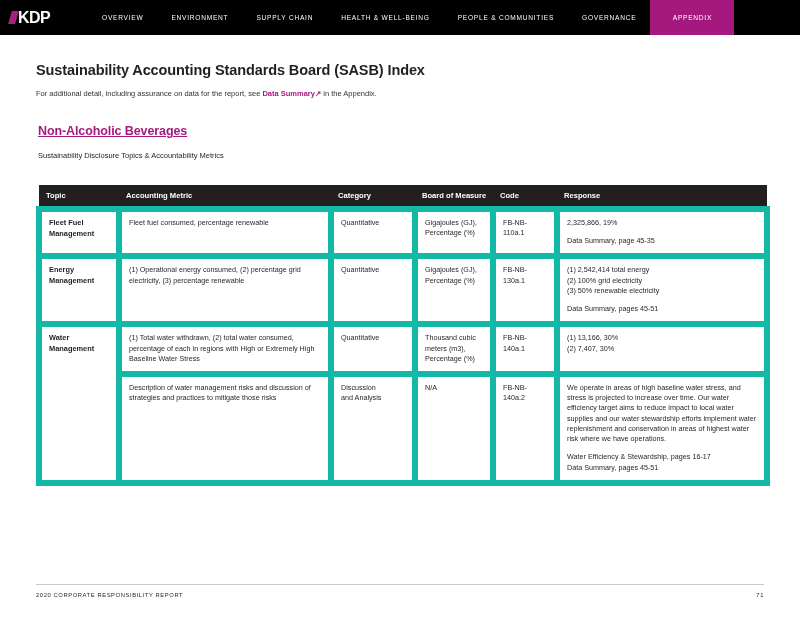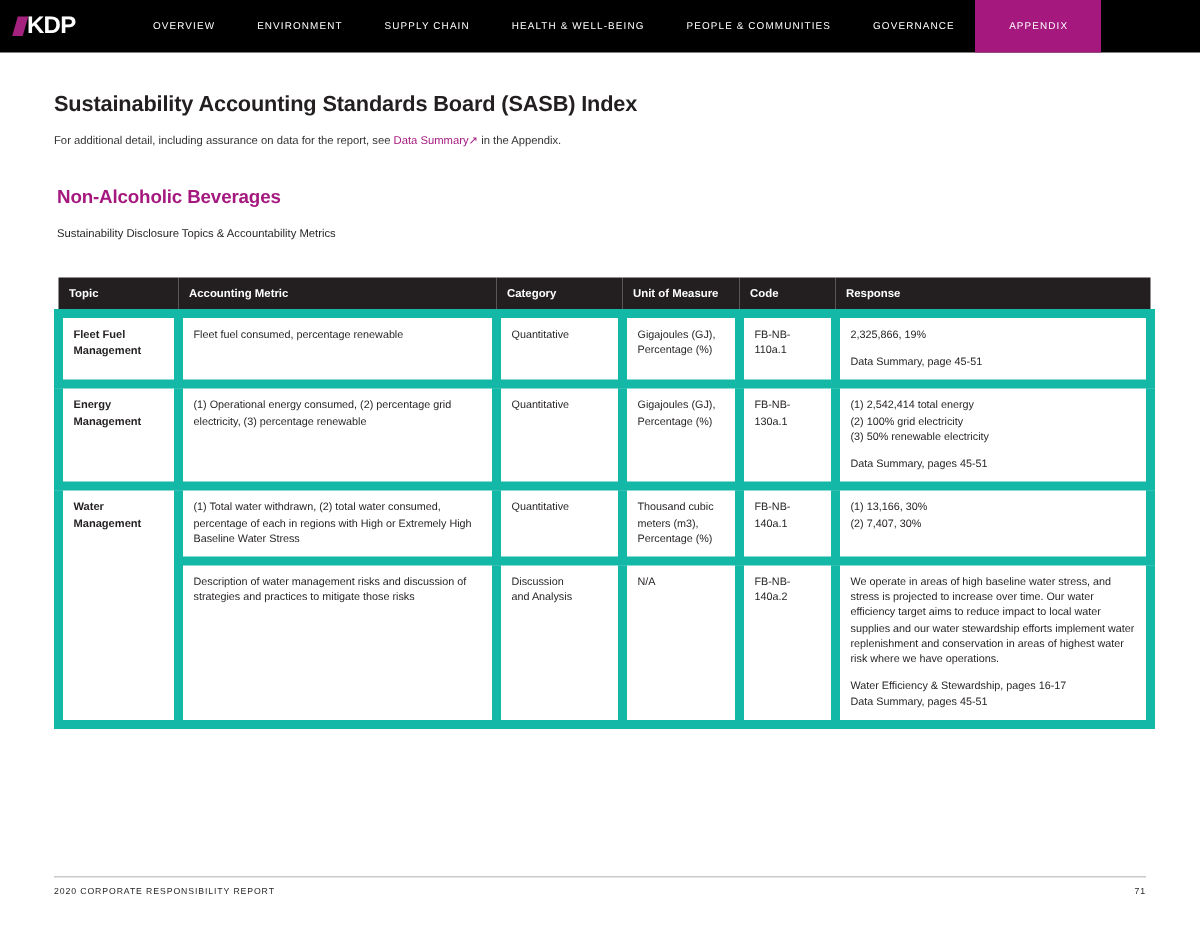--- a/index.html
+++ b/index.html
@@ -83,29 +83,30 @@
     margin: 27px 0 0 0;
     letter-spacing: -0.1px;
   }
   p.subtitle {
     font-size: 7.5px;
     margin: 11px 0 0 0;
     color: #333;
   }
   p.subtitle a {
     color: #a5197f;
-    font-weight: normal;
+    font-weight: bold;
     text-decoration: none;
   }
   h2.section {
     color: #a5197f;
     font-size: 12.5px;
     font-weight: bold;
     margin: 26px 0 0 2px;
     letter-spacing: -0.1px;
+    text-decoration: underline;
   }
   p.section-sub {
     font-size: 7.5px;
     margin: 13px 0 0 2px;
     color: #231f20;
   }
 
   
   table.sasb {
     width: 100%;
@@ -192,36 +193,36 @@
           <col class="col-cat">
         <col class="col-unit">
           <col class="col-code">
           <col class="col-resp">
       </colgroup>
       <thead>
         <tr>
           <th>Topic</th>
           <th>Accounting Metric</th>
           <th>Category</th>
-          <th>Unit of Measure</th>
+          <th>Board of Measure</th>
           <th>Code</th>
           <th>Response</th>
         </tr>
       </thead>
       <tbody>
         <tr>
           <td class="topic">Fleet Fuel<br>Management</td>
           <td>Fleet fuel consumed, percentage renewable</td>
           <td>Quantitative</td>
           <td>Gigajoules (GJ),<br>Percentage (%)</td>
           <td>FB-NB-110a.1</td>
           <td>
             <span>2,325,866, 19%</span>
             <span class="blankline"></span>
-            <span>Data Summary, page 45-51</span>
+            <span>Data Summary, page 45-35</span>
           </td>
         </tr>
         <tr>
           <td class="topic">Energy<br>Management</td>
           <td>(1) Operational energy consumed, (2) percentage grid electricity, (3) percentage renewable</td>
           <td>Quantitative</td>
           <td>Gigajoules (GJ),<br>Percentage (%)</td>
           <td>FB-NB-130a.1</td>
           <td>
             <span>(1) 2,542,414 total energy<br>(2) 100% grid electricity<br>(3) 50% renewable electricity</span>

